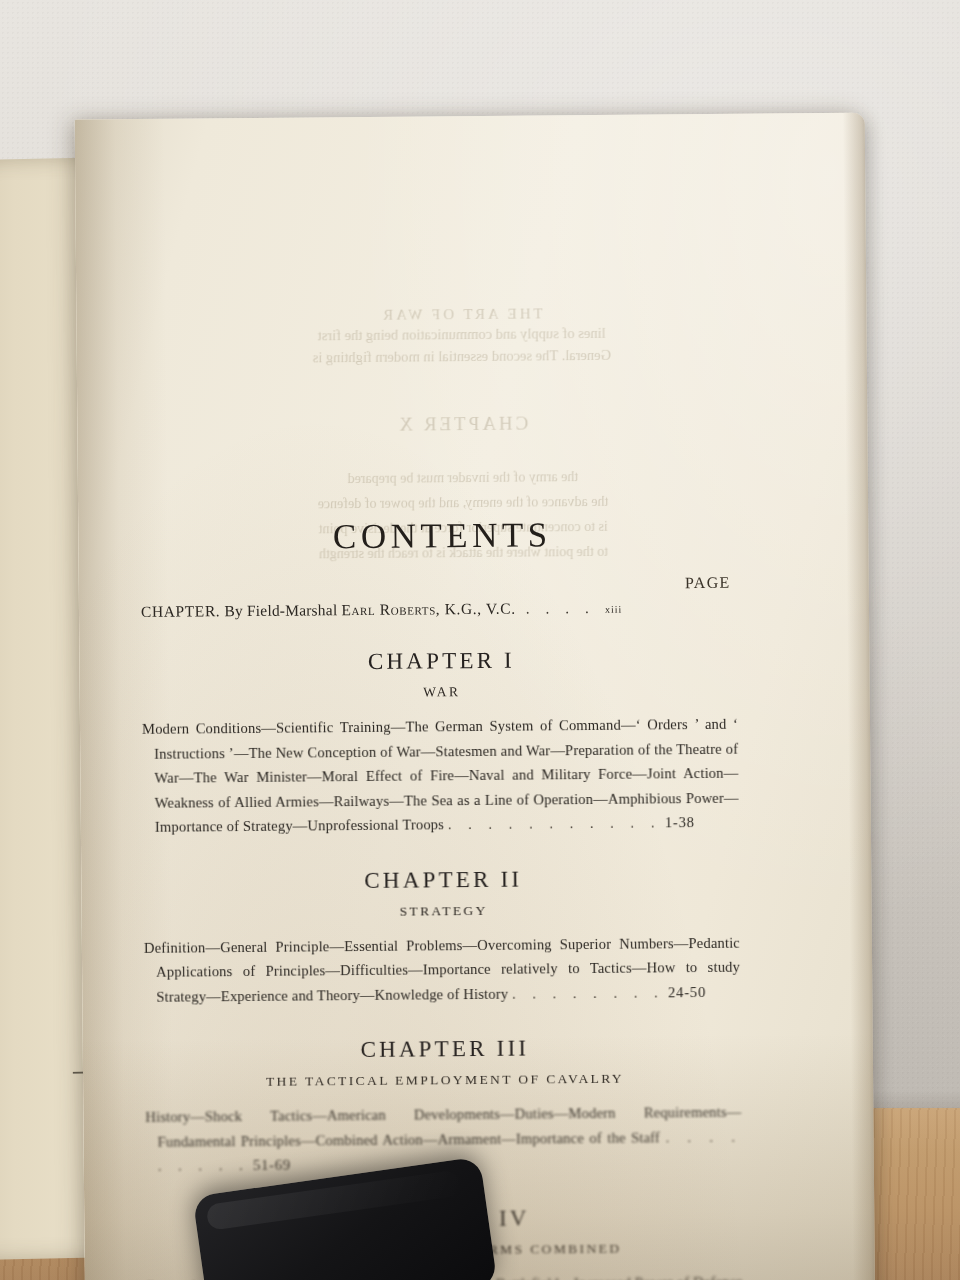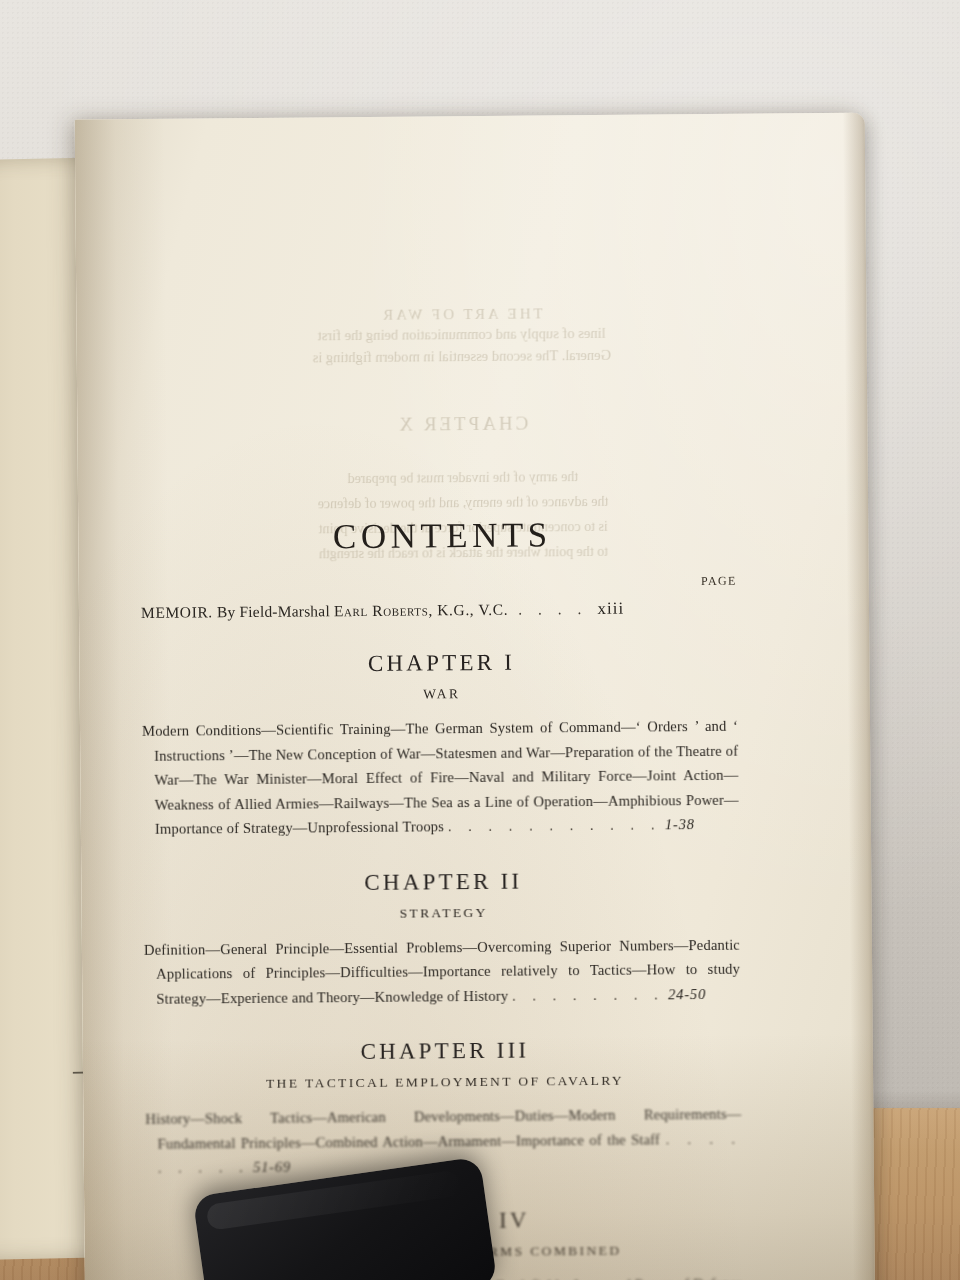--- a/index.html
+++ b/index.html
@@ -181,33 +181,33 @@
     position: relative;
     font-size: 15.5px;
     letter-spacing: .2px;
     color: #2b2722;
     margin-bottom: 8px;
     white-space: nowrap;
   }
   .memoir-line .sc { font-variant: small-caps; letter-spacing: .6px; }
   .page-word {
     position: absolute;
-    right: 4px; top: -24px;
-    font-size: 12px;
+    right: 10px; top: -24px;
+    font-size: 16px;
     letter-spacing: 1.4px;
     font-variant: small-caps;
     color: #3a3329;
   }
   .memoir-dots {
     display: inline-block;
     letter-spacing: 6px;
     color: #413b32;
     margin: 0 6px;
   }
-  .memoir-num { font-size: 17px; letter-spacing: 1px; }
+  .memoir-num { font-size: 10px; letter-spacing: 1px; }
 
   .chapter-head {
     text-align: center;
     font-size: 23px;
     letter-spacing: 3.2px;
     margin: 30px 0 10px 0;
     color: #262220;
   }
   .chapter-sub {
     text-align: center;
@@ -224,21 +224,21 @@
     text-align-last: left;
     color: #2c2823;
     padding: 0 4px 0 12px;
     letter-spacing: .15px;
   }
   .chapter-body .lead { margin-left: -12px; }
   .dots {
     letter-spacing: 6.5px;
     color: #443d34;
   }
-  .range { letter-spacing: .8px; white-space: nowrap; font-style: italic; }
+  .range { letter-spacing: .8px; white-space: nowrap; }
 
   
   .blur1 { filter: blur(0.35px); }
   .blur2 { filter: blur(0.7px); }
   .blur3 { filter: blur(1.05px); opacity: .93; }
   .blur4 { filter: blur(1.5px); opacity: .88; }
 
   .page-bottom-shade {
     position: absolute;
     left: 0; bottom: 0; width: 100%; height: 300px;
@@ -339,21 +339,21 @@
           <div>to the point where the attack is to reach the strength</div>
         </div>
       </div>
 
       <div class="contents-wrap">
 
         <div class="contents-title">CONTENTS</div>
 
         <div class="memoir-line">
           <span class="page-word">PAGE</span>
-          <span class="sc">MEMOIR.</span>
+          <span class="sc">CHAPTER.</span>
           <span>By Field-Marshal</span>
           <span class="sc">Earl Roberts, K.G., V.C.</span>
           <span class="memoir-dots">.   .   .   .</span>
           <span class="memoir-num">xiii</span>
         </div>
 
         <div>
           <div class="chapter-head">CHAPTER I</div>
           <div class="chapter-sub">WAR</div>
           <div class="chapter-body blur1">

